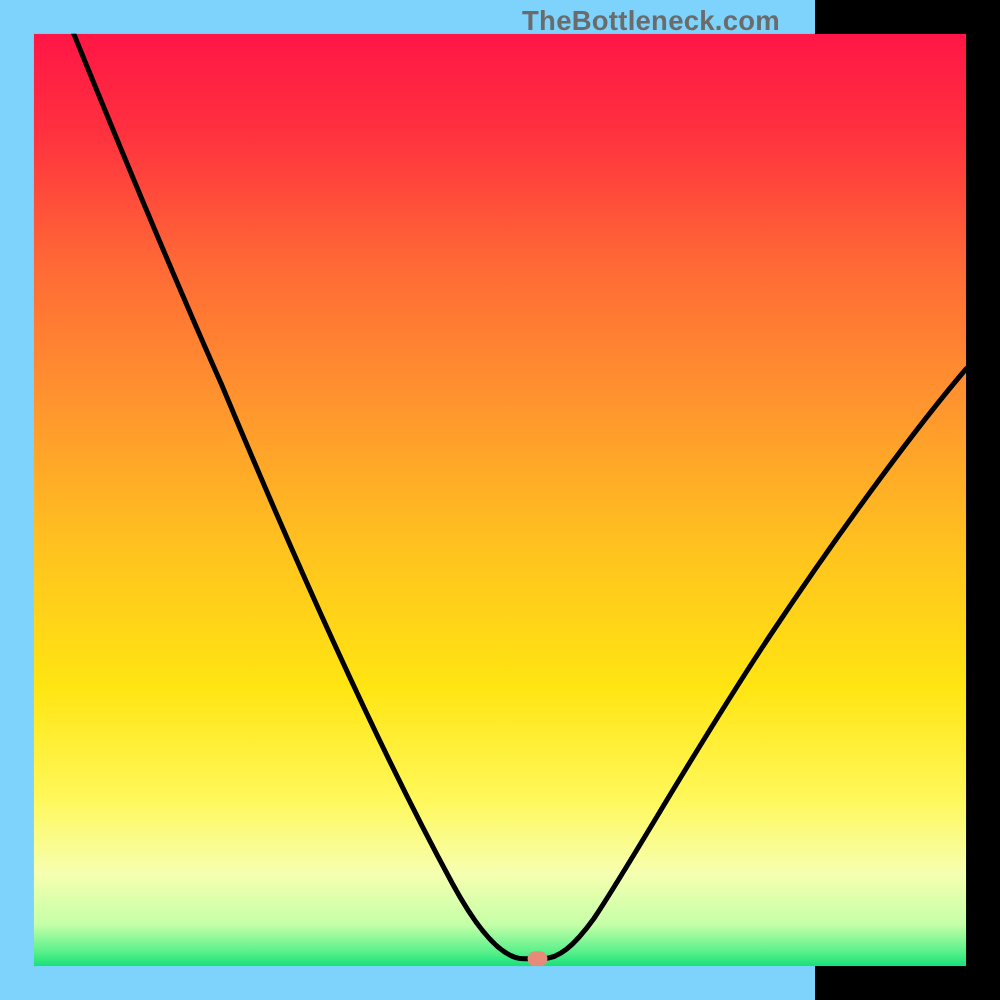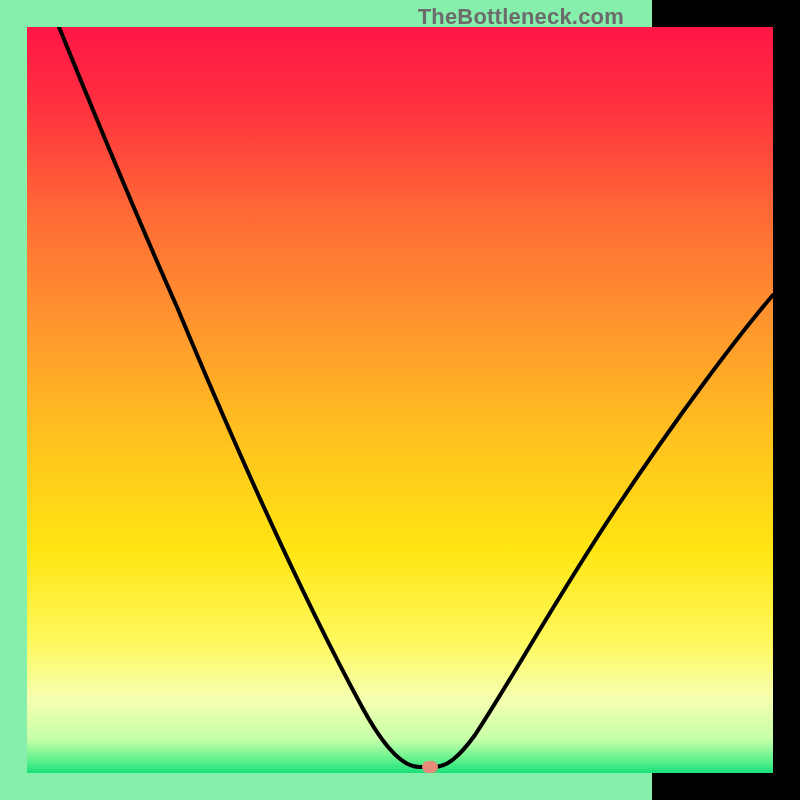--- a/index.html
+++ b/index.html
@@ -7,21 +7,21 @@
     padding: 0;
     width: 800px;
     height: 800px;
     background: #000;
     overflow: hidden;
   }
   .frame {
     position: relative;
     width: 652px;
     height: 800px;
-    background: #86efac;
+    background: #7dd3fc;
   }
   .plot {
     position: absolute;
     left: 27px;
     top: 27px;
     width: 746px;
     height: 746px;
   }
   .attribution {
     position: absolute;

